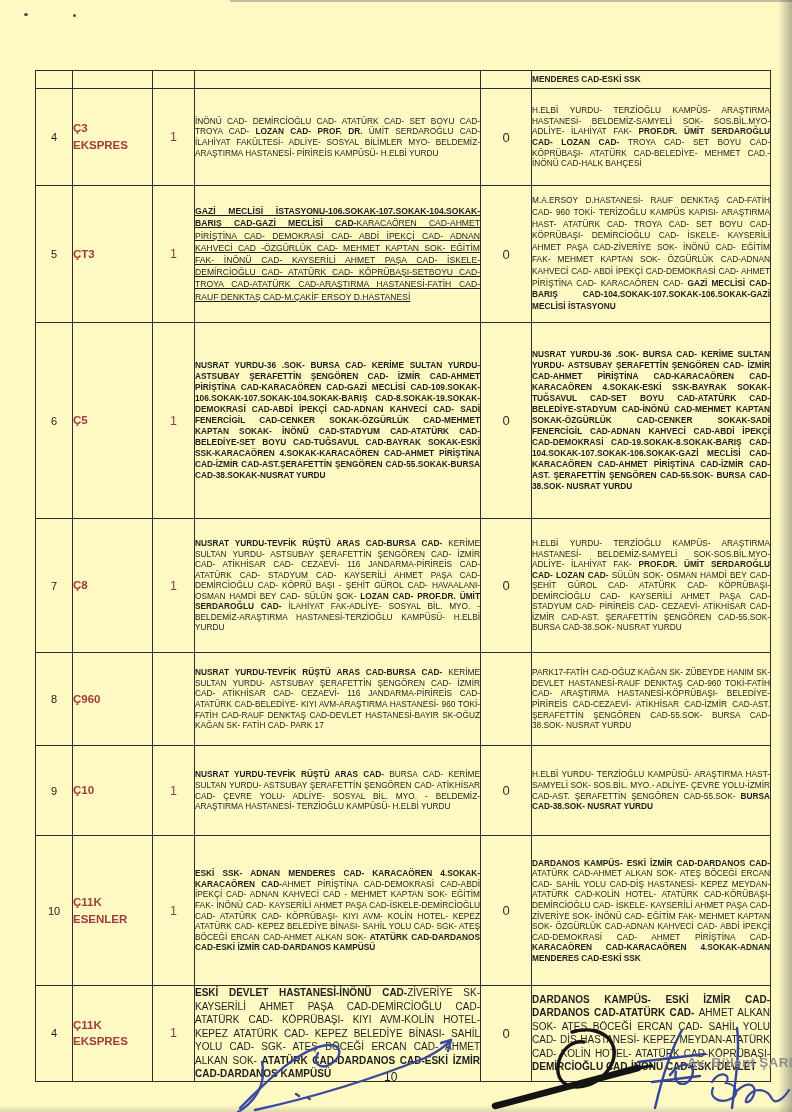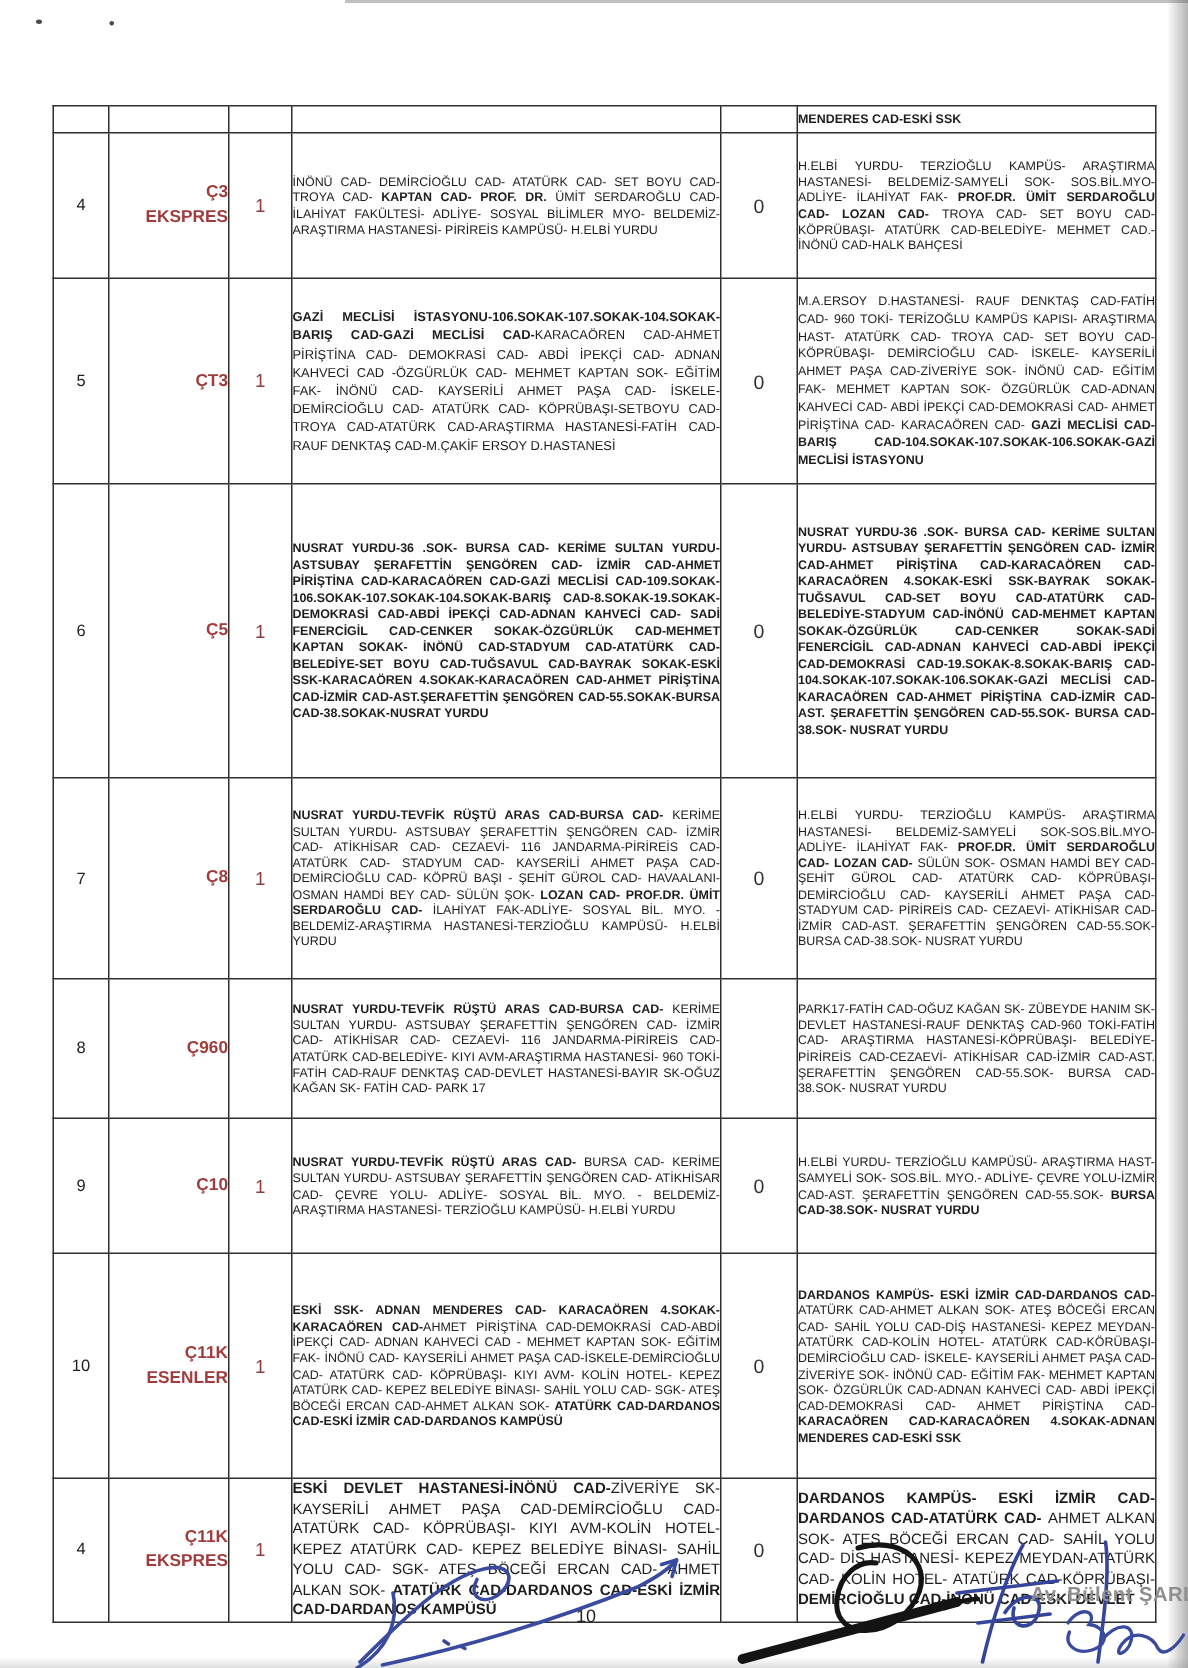--- a/index.html
+++ b/index.html
@@ -1,36 +1,36 @@
 <!DOCTYPE html>
 <html><head>
 <meta charset="utf-8">
 <style>
   html,body{margin:0;padding:0;background:#e9e9e9;}
-  .page{position:relative;width:792px;height:1112px;background:#ffffff;overflow:hidden;
+  .page{position:relative;width:792px;height:1112px;background:#fef9c3;overflow:hidden;
         font-family:"Liberation Sans",sans-serif;color:#1c1c1c;}
   
   .edge-right{position:absolute;top:0;right:0;width:14px;height:100%;
     background:linear-gradient(to right,rgba(0,0,0,0),rgba(90,90,90,.45));}
   .edge-bottom{position:absolute;bottom:0;left:0;width:100%;height:7px;
     background:linear-gradient(to bottom,rgba(0,0,0,0),rgba(120,120,120,.25));}
   .edge-top{position:absolute;top:0;left:230px;right:0;height:2px;background:rgba(130,130,130,.5);}
   .speck{position:absolute;background:#4a4a4a;border-radius:50%;}
 
   table.routes{position:absolute;left:35px;top:70px;border-collapse:collapse;table-layout:fixed;}
   table.routes td{border:1px solid #2e2e2e;padding:0;vertical-align:middle;overflow:hidden;}
   td.c-num{text-align:center;vertical-align:top;font-size:11px;padding-top:2px;color:#222;}
-  td.c-code{text-align:right;font-weight:bold;font-size:11.5px;color:#a03c3c;
+  td.c-code{text-align:left;font-weight:bold;font-size:11.5px;color:#a03c3c;
             white-space:pre-line;line-height:1.45;}
   td.c-dir1{text-align:center;font-size:12.5px;color:#8e4040;}
   td.c-dir2{text-align:center;font-size:13px;color:#2d2d2d;}
   td.c-route{font-size:8.3px;line-height:1.27;text-align:justify;padding:3px 5px;color:#1d1d1d;}
   .bseg{font-weight:bold;}
   tr.r5 td.c-route{line-height:1.42;}
-  tr.r5 td.rt1{font-size:8.6px;}
+  tr.r5 td.rt1{font-size:8.6px;text-decoration:underline;}
   tr.r6 td.c-route{line-height:1.33;}
   tr.r11 td.c-route{font-size:10px;line-height:1.35;}
   td.cont{font-size:8.3px;padding:2px 5px;text-align:left;}
 
   .pagenum{position:absolute;left:384px;top:1070px;font-size:12px;color:#222;}
   .approver{position:absolute;left:687px;top:1055px;font-size:13.5px;color:#8f8f8f;
             font-weight:600;letter-spacing:.3px;white-space:nowrap;}
   .sig-layer{position:absolute;left:200px;top:1020px;width:592px;height:92px;}
 </style>
 </head>
@@ -62,21 +62,21 @@
       <td class="c-route"></td>
       <td class="c-dir2"></td>
       <td class="c-route cont"><span class="bseg">MENDERES CAD-ESKİ SSK</span></td>
     </tr>
 
     <tr style="height:97px" class="r4">
       <td class="c-num">4</td>
       <td class="c-code">Ç3
 EKSPRES</td>
       <td class="c-dir1">1</td>
-      <td class="c-route rt1"><span>İNÖNÜ CAD- DEMİRCİOĞLU CAD- ATATÜRK CAD- SET BOYU CAD- TROYA CAD- </span><span class="bseg">KAPTAN CAD- PROF. DR. </span><span>ÜMİT SERDAROĞLU CAD- İLAHİYAT FAKÜLTESİ- ADLİYE- SOSYAL BİLİMLER MYO- BELDEMİZ- ARAŞTIRMA HASTANESİ- PİRİREİS KAMPÜSÜ- H.ELBİ YURDU</span></td>
+      <td class="c-route rt1"><span>İNÖNÜ CAD- DEMİRCİOĞLU CAD- ATATÜRK CAD- SET BOYU CAD- TROYA CAD- </span><span class="bseg">LOZAN CAD- PROF. DR. </span><span>ÜMİT SERDAROĞLU CAD- İLAHİYAT FAKÜLTESİ- ADLİYE- SOSYAL BİLİMLER MYO- BELDEMİZ- ARAŞTIRMA HASTANESİ- PİRİREİS KAMPÜSÜ- H.ELBİ YURDU</span></td>
       <td class="c-dir2">0</td>
       <td class="c-route rt2"><span>H.ELBİ YURDU- TERZİOĞLU KAMPÜS- ARAŞTIRMA HASTANESİ- BELDEMİZ-SAMYELİ SOK- SOS.BİL.MYO- ADLİYE- İLAHİYAT FAK- </span><span class="bseg">PROF.DR. ÜMİT SERDAROĞLU CAD- LOZAN CAD- </span><span>TROYA CAD- SET BOYU CAD- KÖPRÜBAŞI- ATATÜRK CAD-BELEDİYE- MEHMET CAD.-İNÖNÜ CAD-HALK BAHÇESİ</span></td>
     </tr>
 
     <tr style="height:137px" class="r5">
       <td class="c-num">5</td>
       <td class="c-code">ÇT3</td>
       <td class="c-dir1">1</td>
       <td class="c-route rt1"><span class="bseg">GAZİ MECLİSİ İSTASYONU-106.SOKAK-107.SOKAK-104.SOKAK-BARIŞ CAD-GAZİ MECLİSİ CAD-</span><span>KARACAÖREN CAD-AHMET PİRİŞTİNA CAD- DEMOKRASİ CAD- ABDİ İPEKÇİ CAD- ADNAN KAHVECİ CAD -ÖZGÜRLÜK CAD- MEHMET KAPTAN SOK- EĞİTİM FAK- İNÖNÜ CAD- KAYSERİLİ AHMET PAŞA CAD- İSKELE-DEMİRCİOĞLU CAD- ATATÜRK CAD- KÖPRÜBAŞI-SETBOYU CAD-TROYA CAD-ATATÜRK CAD-ARAŞTIRMA HASTANESİ-FATİH CAD-RAUF DENKTAŞ CAD-M.ÇAKİF ERSOY D.HASTANESİ</span></td>
       <td class="c-dir2">0</td>

